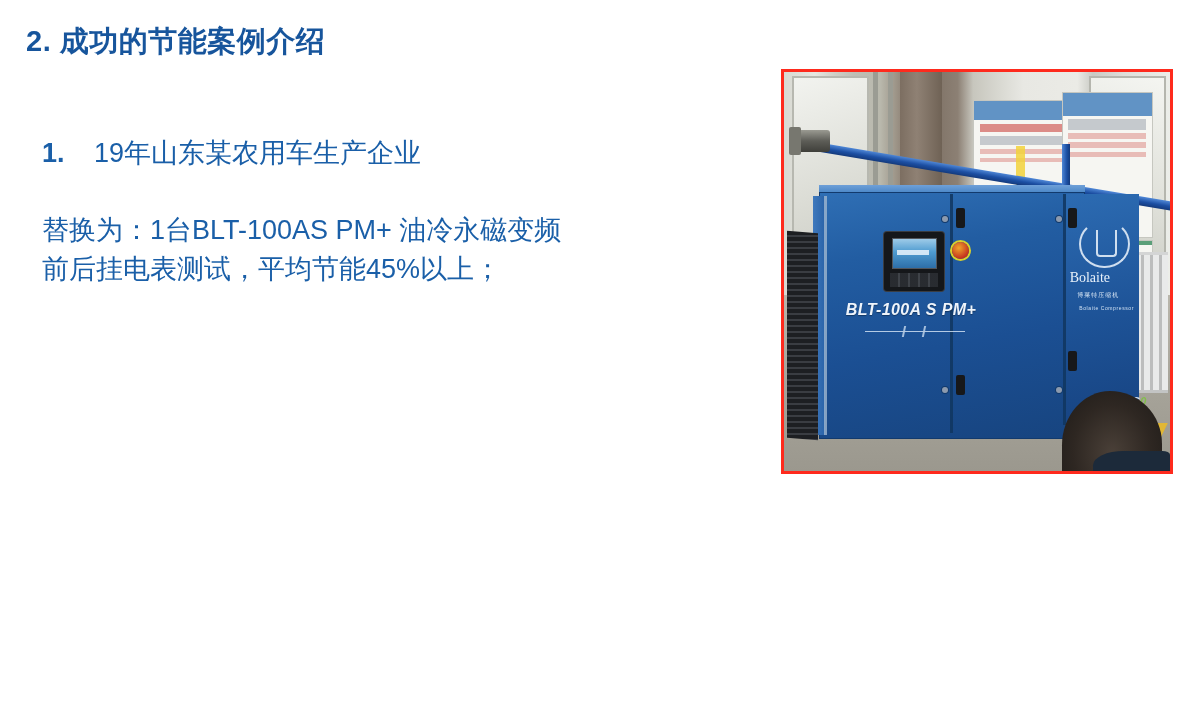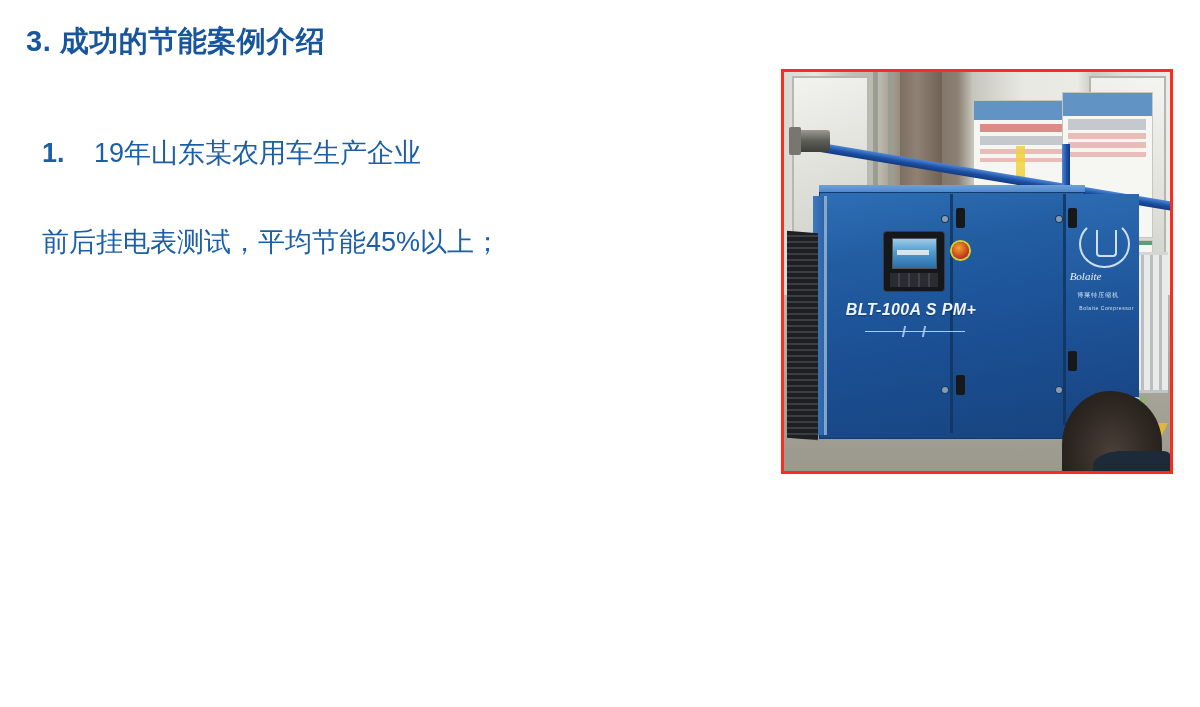--- a/index.html
+++ b/index.html
@@ -412,22 +412,21 @@
     width: 36%; height: 58%;
     border: 2px solid #dfeaf6;
     border-top: none;
     border-radius: 0 0 4px 4px;
   }
   .brand-script {
     position: absolute;
     left: 74%;
     top: 49.5%;
     color: #e8f1fa;
-    font-size: 11px;
-    font-style: italic;
+    font-size: 14px;
     font-family: "Liberation Serif", serif;
     white-space: nowrap;
   }
   .brand-cn {
     position: absolute;
     left: 76%;
     top: 55%;
     color: #d9e7f5;
     font-size: 6px;
     letter-spacing: 1px;
@@ -485,30 +484,31 @@
     bottom: -4%;
     width: 20%;
     height: 9%;
     background: #1c2a3a;
     border-radius: 40% 10% 0 0;
   }
 </style>
 </head>
 <body>
 
-<div id="slide-title">3. 成功的节能案例介绍</div>
+<div id="slide-title">2. 成功的节能案例介绍</div>
 
 <div id="body-text">
 
   <div class="case-block">
     <div class="case-heading">
       <span class="num">1.</span><span>19年山东某农用车生产企业</span>
     </div>
     <div class="spacer-lg"></div>
     <div class="line-gap"></div>
+    <div class="text-line">替换为：1台BLT-100AS PM+ 油冷永磁变频</div>
     <div class="line-gap"></div>
     <div class="text-line">前后挂电表测试，平均节能45%以上；</div>
   </div>
 
   <div class="spacer-lg"></div>
 
 </div>
 
 <div id="photo-frame">
   <div id="photo-scene">

